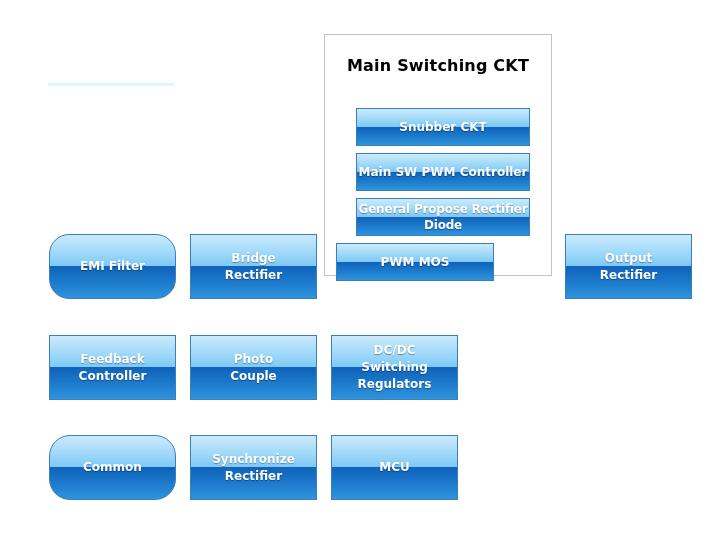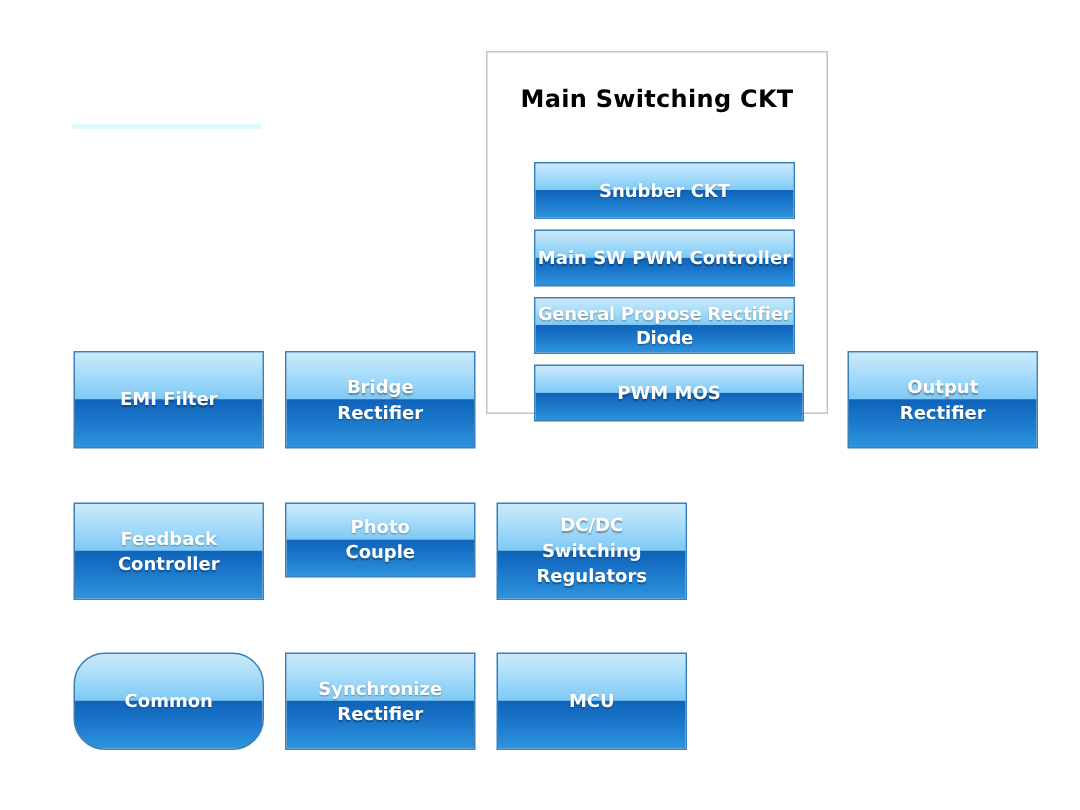--- a/index.html
+++ b/index.html
@@ -117,44 +117,44 @@
 
   <div class="block inner" style="left:356px; top:129px; width:174px; height:38px;">
     <span class="label">Main SW PWM Controller</span>
   </div>
 
   <div class="block inner tight" style="left:356px; top:174px; width:174px; height:38px;">
     <span class="label">General Propose Rectifier
 Diode</span>
   </div>
 
-  <div class="block inner" style="left:356px; top:219px; width:180px; height:38px;">
+  <div class="block inner" style="left:336px; top:219px; width:158px; height:38px;">
     <span class="label">PWM MOS</span>
   </div>
 
-  <div class="block" style="left:49px; top:210px; width:127px; height:65px;">
+  <div class="block" style="left:49px; top:210px; width:127px; height:65px;border-radius:20px;">
     <span class="label">EMI Filter</span>
   </div>
 
   <div class="block" style="left:190px; top:210px; width:127px; height:65px;">
     <span class="label">Bridge
 Rectifier</span>
   </div>
 
   <div class="block" style="left:565px; top:210px; width:127px; height:65px;text-align:center;">
     <span class="label">Output
 Rectifier</span>
   </div>
 
   <div class="block" style="left:49px; top:311px; width:127px; height:65px;">
     <span class="label">Feedback
 Controller</span>
   </div>
 
-  <div class="block" style="left:190px; top:311px; width:127px; height:50px;justify-content:flex-end;">
+  <div class="block" style="left:190px; top:311px; width:127px; height:65px;justify-content:flex-end;">
     <span class="label">Photo
 Couple</span>
   </div>
 
   <div class="block" style="left:331px; top:311px; width:127px; height:65px;">
     <span class="label">DC/DC
 Switching
 Regulators</span>
   </div>
 

